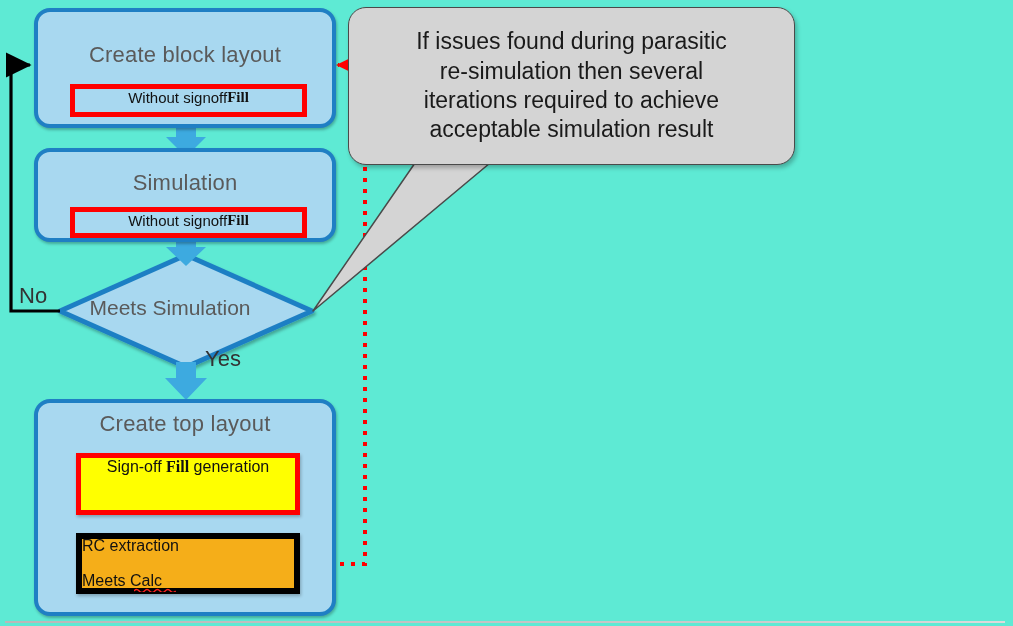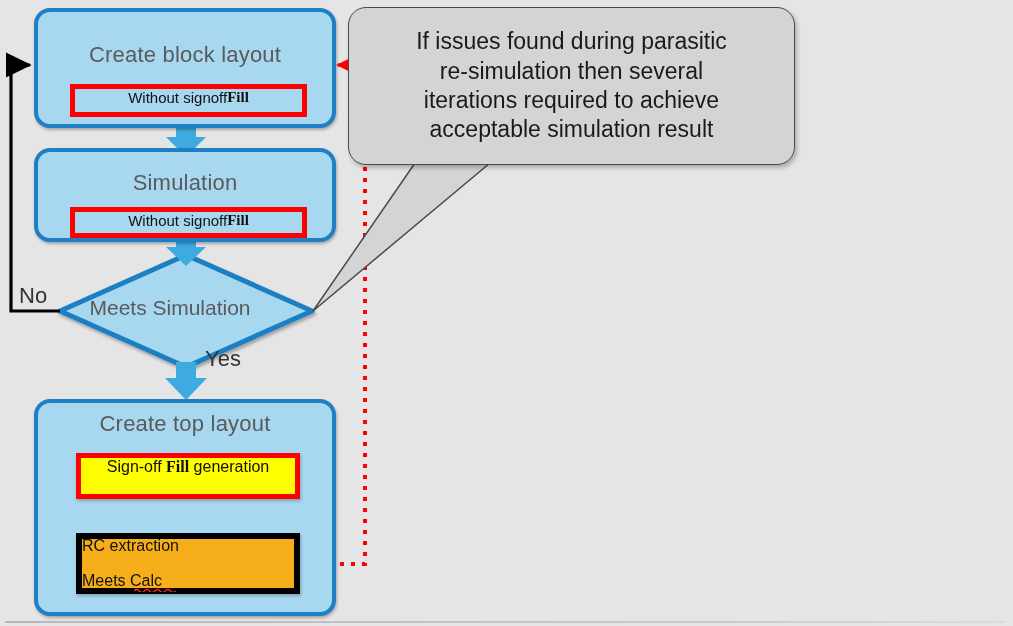--- a/index.html
+++ b/index.html
@@ -7,21 +7,21 @@
     padding: 0;
     background: #ffffff;
   }
   body {
     font-family: "Liberation Sans", sans-serif;
   }
   #canvas {
     position: relative;
     width: 1013px;
     height: 626px;
-    background: #e5e5e5;
+    background: #5eead4;
     overflow: hidden;
   }
   #svg-layer {
     position: absolute;
     left: 0;
     top: 0;
     width: 1013px;
     height: 626px;
   }
 
@@ -195,21 +195,21 @@
   <div class="diamond-label" style="left:44px; top:296px; width:252px;">
     <div>Meets Simulation</div>
   </div>
 
   <div class="branch-label" style="left:19px; top:283px;">No</div>
   <div class="branch-label" style="left:205px; top:346px;">Yes</div>
 
   <div class="proc-box" style="left:34px; top:399px; width:302px; height:217px;">
     <div class="proc-title" style="top:8px;">Create top layout</div>
 
-    <div class="sub-box sub-yellow" style="left:38px; top:50px; width:224px; height:46px;">
+    <div class="sub-box sub-yellow" style="left:38px; top:50px; width:224px; height:62px;">
       <span><span>Sign-off </span><span class="bold-fill">Fill</span><span> generation</span></span>
     </div>
 
     <div class="sub-box sub-orange" style="left:38px; top:130px; width:224px; height:61px; flex-direction:column; justify-content:center;gap:16px;">
       <div>RC extraction</div>
       <div style="position:relative;">
         <span>Meets Calc</span>
         <svg class="squiggle" style="left:52px; bottom:-2px; width:42px;" viewBox="0 0 42 4" preserveAspectRatio="none">
           <path d="M0,3 Q2.6,0 5.2,3 T10.4,3 T15.6,3 T20.8,3 T26,3 T31.2,3 T36.4,3 T41.6,3" fill="none" stroke="#ff2020" stroke-width="1.3"></path>
         </svg>

